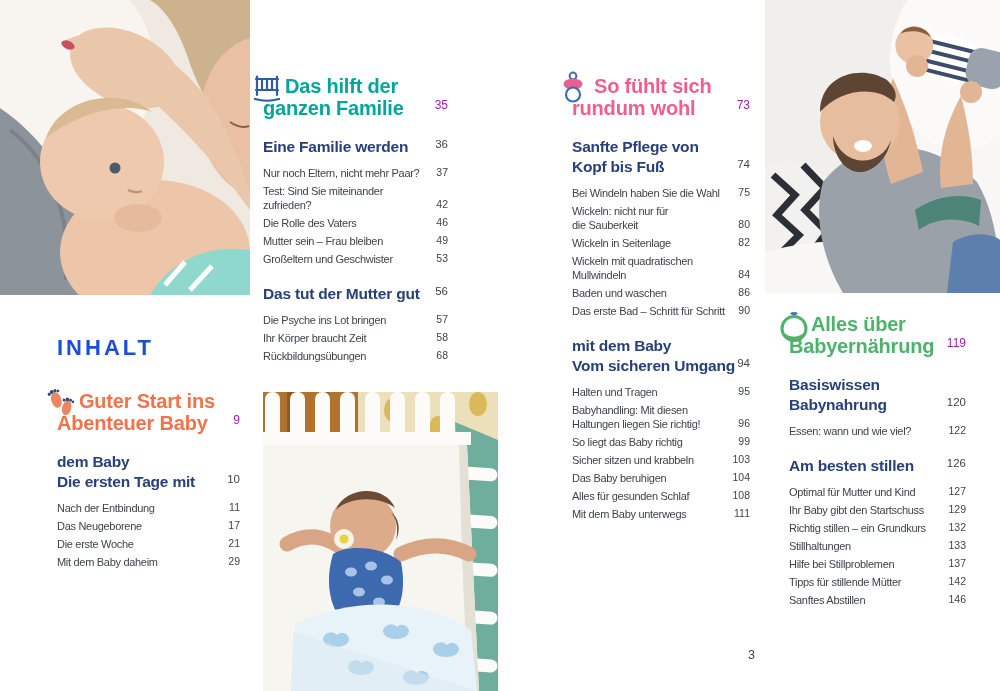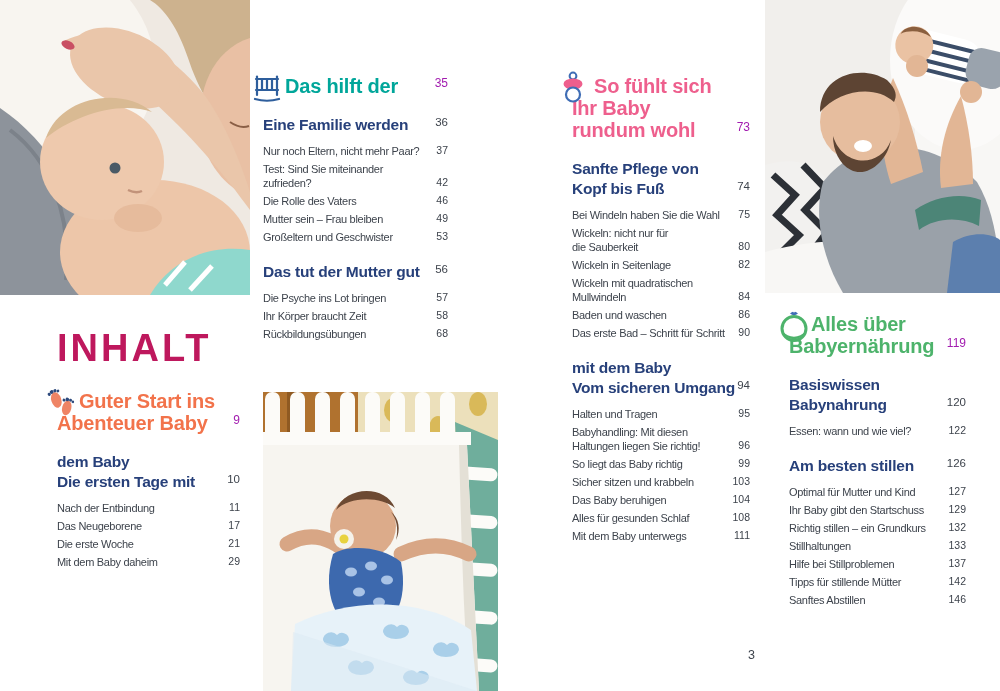--- a/index.html
+++ b/index.html
@@ -10,22 +10,22 @@
   #photo-mother{left:0;top:0;width:250px;height:295px;}
   #photo-father{left:765px;top:0;width:235px;height:293px;}
   #photo-crib{left:263px;top:392px;width:235px;height:299px;}
 
   .col{position:absolute;}
   #col1{left:57px;top:330px;width:183px;}
   #col2{left:263px;top:75px;width:185px;}
   #col3{left:572px;top:75px;width:178px;}
   #col4{left:789px;top:313px;width:177px;}
 
-  .page-title{font-size:38px;line-height:36px;font-weight:700;letter-spacing:3px;
-              color:#be185d;margin:0 0 24px 0;}
+  .page-title{font-size:22px;line-height:36px;font-weight:700;letter-spacing:3px;
+              color:#1d4ed8;margin:0 0 24px 0;}
 
   .sec-head{position:relative;font-weight:700;font-size:20px;line-height:22px;
             padding-right:26px;margin-bottom:18px;letter-spacing:-0.2px;}
   .sec-head .lines{position:relative;}
   .sec-head .lines > div{white-space:nowrap;}
   .sec-head .lines > div.first-line{padding-left:22px;}
   .sec-head .pg{position:absolute;right:0;bottom:3px;font-size:12px;font-weight:400;
                 color:#a21caf;letter-spacing:0;}
   .sec-icon{position:absolute;left:-11px;top:-4px;width:30px;height:32px;}
   .sec-icon svg{display:block;}
@@ -233,20 +233,21 @@
                   <line x1="4" y1="19" x2="26" y2="19"></line>
                   <line x1="5" y1="5.5" x2="5" y2="24"></line>
                   <line x1="25" y1="5.5" x2="25" y2="24"></line>
                   <line x1="10" y1="8" x2="10" y2="19"></line>
                   <line x1="15" y1="8" x2="15" y2="19"></line>
                   <line x1="20" y1="8" x2="20" y2="19"></line>
                   <path d="M3,28 Q15,31.5 27,28"></path>
                 </svg>
               </span>
               <div class="first-line">Das hilft der</div>
+              <div>ganzen Familie</div>
             </div>
             <span class="pg">35</span>
           </div>
           <div class="group-head">
             <div class="lines">
               <div>Eine Familie werden</div>
             </div>
             <span class="pg">36</span>
           </div>
           <div class="entry">
@@ -314,21 +315,20 @@
           <div class="sec-head" style="color: rgb(238, 95, 141);">
             <div class="lines">
               <span class="sec-icon">
                 <svg width="24" height="32" viewBox="0 0 24 32">
                   <circle cx="12" cy="5" r="3.4" fill="none" stroke="#3f6db5" stroke-width="2"></circle>
                   <ellipse cx="12" cy="13" rx="9.5" ry="5.5" fill="#ee5f8d"></ellipse>
                   <circle cx="12" cy="23.5" r="7" fill="#ffffff" stroke="#3f6db5" stroke-width="2.2"></circle>
                 </svg>
               </span>
               <div class="first-line">So fühlt sich</div>
-              <div>Ihr Baby</div>
               <div>rundum wohl</div>
             </div>
             <span class="pg">73</span>
           </div>
           <div class="group-head">
             <div class="lines">
               <div>Sanfte Pflege von</div>
               <div>Kopf bis Fuß</div>
             </div>
             <span class="pg">74</span>

